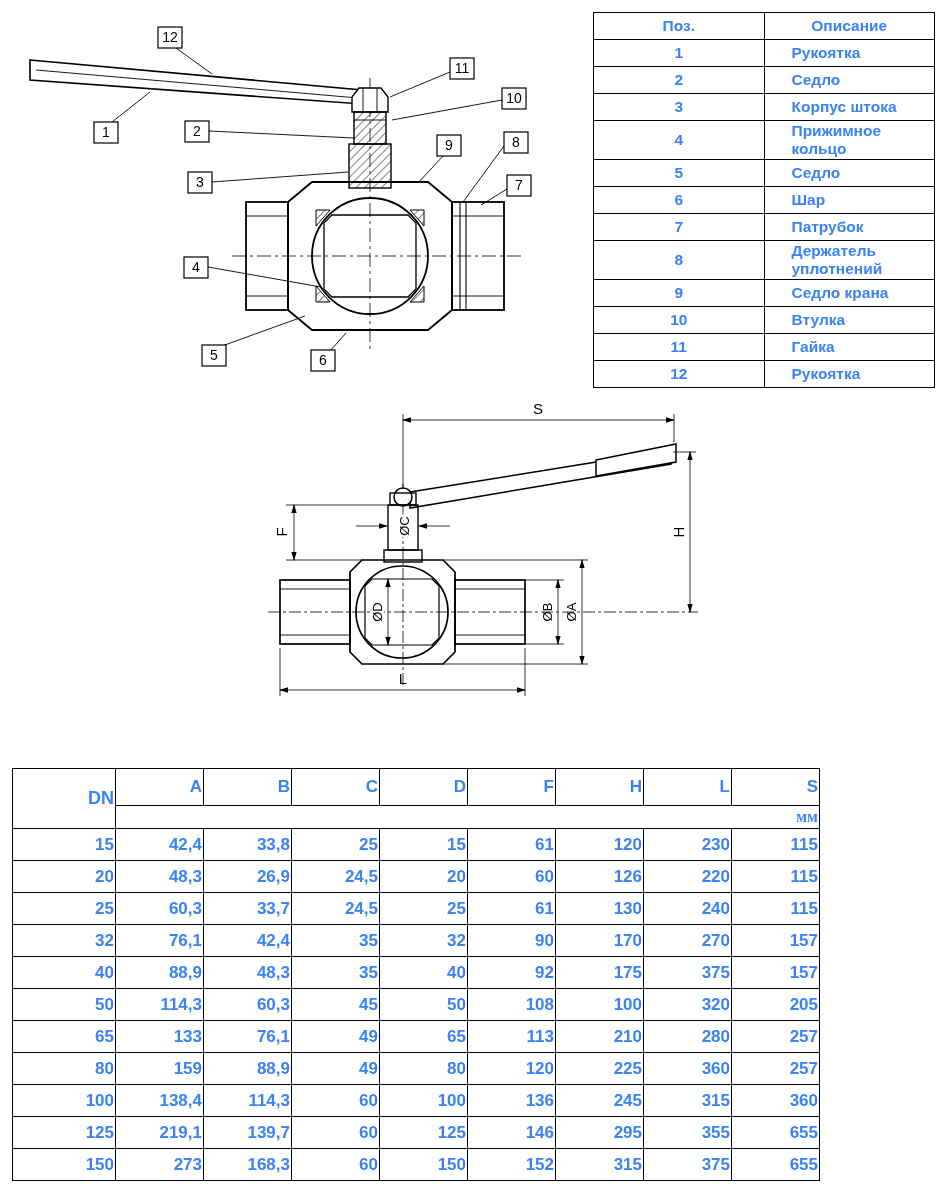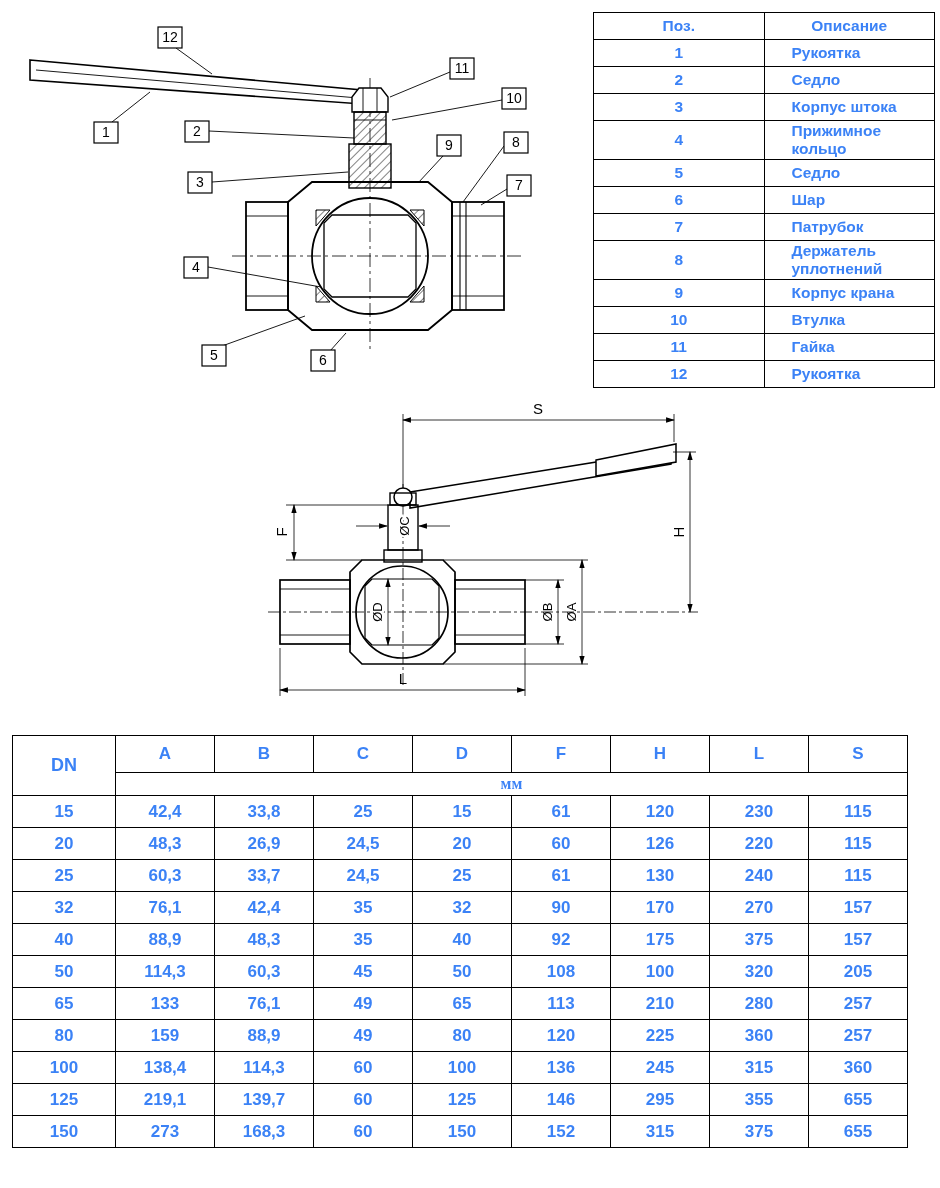--- a/index.html
+++ b/index.html
@@ -12,22 +12,22 @@
   
   .parts-table{position:absolute;left:593px;top:12px;width:342px;border-collapse:collapse;
                table-layout:fixed;}
   .parts-table th,.parts-table td{border:1.6px solid #000;font-size:15.5px;height:24px;
                padding:1px 6px;font-weight:700;}
   .parts-table th{text-align:center;}
   .parts-table td:first-child{text-align:center;width:64px;}
   .parts-table td:last-child{text-align:left;padding-left:27px;}
 
   
-  .dims-table{position:absolute;left:12px;top:735px;width:896px;border-collapse:collapse;
-              table-layout:fixed;text-align:center;}
+  .dims-table{position:absolute;left:12px;top:768px;width:808px;border-collapse:collapse;
+              table-layout:fixed;text-align:right;}
   .dims-table th,.dims-table td{border:1.4px solid #000;font-weight:700;font-size:17px;}
   .dims-table thead tr.cols th{height:34px;}
   .dims-table thead tr.units th{height:20px;font-size:16px;font-family:Liberation Serif, serif;}
   .dims-table td{height:29px;}
   .dims-table .dn-col{width:100px;font-size:18px;}
 
   svg text{font-family:"Liberation Sans",sans-serif;fill:#000;}
 </style>
 </head>
 <body>
@@ -187,21 +187,21 @@
         <tr>
           <td>7</td>
           <td>Патрубок</td>
         </tr>
         <tr>
           <td>8</td>
           <td>Держатель уплотнений</td>
         </tr>
         <tr>
           <td>9</td>
-          <td>Корпус крана</td>
+          <td>Седло крана</td>
         </tr>
         <tr>
           <td>10</td>
           <td>Втулка</td>
         </tr>
         <tr>
           <td>11</td>
           <td>Гайка</td>
         </tr>
         <tr>

